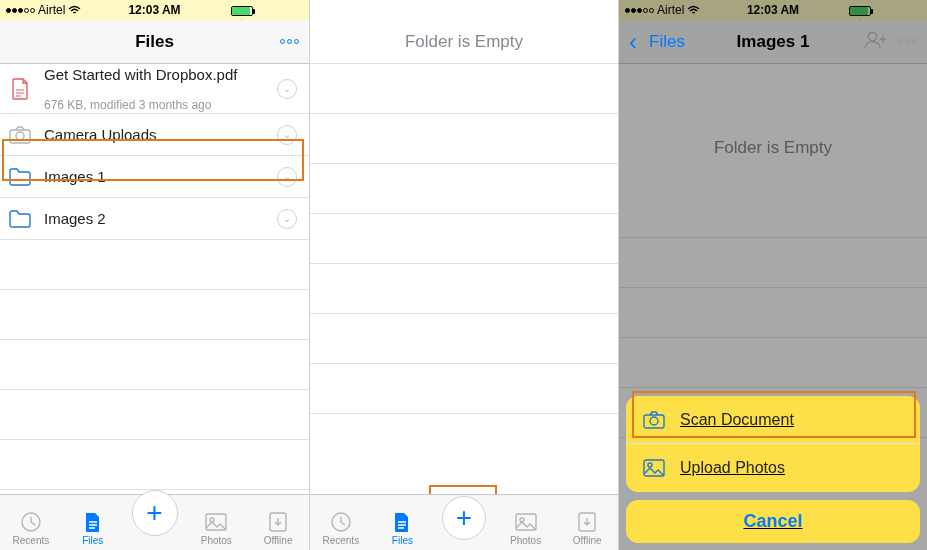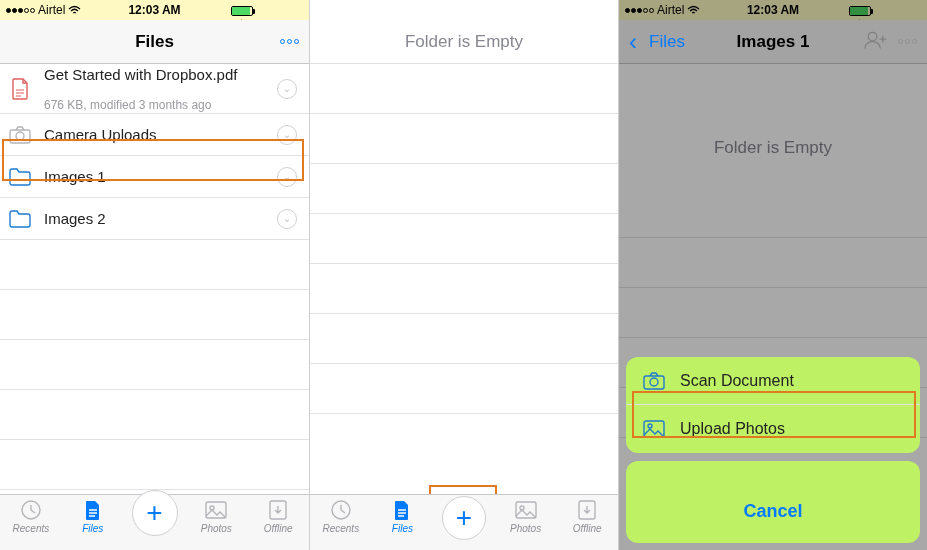--- a/index.html
+++ b/index.html
@@ -101,23 +101,22 @@
   
   .tab-bar {
     height: 56px;
     background: #f7f7f8;
     border-top: 1px solid #c8c8cc;
     display: flex;
     position: relative;
   }
   .tab {
     flex: 1; display: flex; flex-direction: column; align-items: center; justify-content: flex-end;
-    padding-bottom: 16px; gap: 2px;
+    padding-bottom: 4px; gap: 2px;
     color: #8e8e93;
-    font-style: italic;
   }
   .tab.active { color: #007aff; }
   .tab svg { width: 24px; height: 22px; }
   .tab span { font-size: 10px; }
   .fab {
     position: absolute; left: 50%; transform: translateX(-50%);
     bottom: 10px;
     width: 44px; height: 44px; border-radius: 50%;
     background: #fff; border: 1px solid #d0d0d3;
     display: flex; align-items: center; justify-content: center;
@@ -125,32 +124,32 @@
   }
   .fab.large { width: 46px; height: 46px; bottom: 14px; }
 
   
   .overlay { position: absolute; inset: 0; background: rgba(0,0,0,.34); }
   .sheet {
     position: absolute; left: 7px; right: 7px; bottom: 7px;
     display: flex; flex-direction: column; gap: 8px;
   }
   .sheet-block {
-    background: #bef264; border-radius: 12px; overflow: hidden;
+    background: #fde047; border-radius: 12px; overflow: hidden; text-decoration: underline;
   }
   .sheet-row {
     height: 48px; display: flex; align-items: center; padding: 0 16px;
     border-bottom: 1px solid #e2e2e4;
   }
   .sheet-row:last-child { border-bottom: none; }
   .sheet-row .icon-slot { width: 24px; height: 22px; margin-right: 14px; display:flex; align-items:center; justify-content:center; }
   .sheet-row .label { font-size: 16px; color: #222; }
   .sheet-cancel {
-    text-align: center; height: 63px; display: flex; align-items: center; justify-content: center;
-    font-size: 18px; font-weight: 600; color: #007aff; margin-top: 19px;
+    text-align: center; height: 43px; display: flex; align-items: center; justify-content: center;
+    font-size: 18px; font-weight: 600; color: #007aff;
   }
 
   
   .ic { stroke: #b5b5b9; fill: none; stroke-width: 1.4; }
   .ic.blue { stroke: #1f7ad1; }
 </style>
 </head>
 <body>
 
 <div class="screen">

